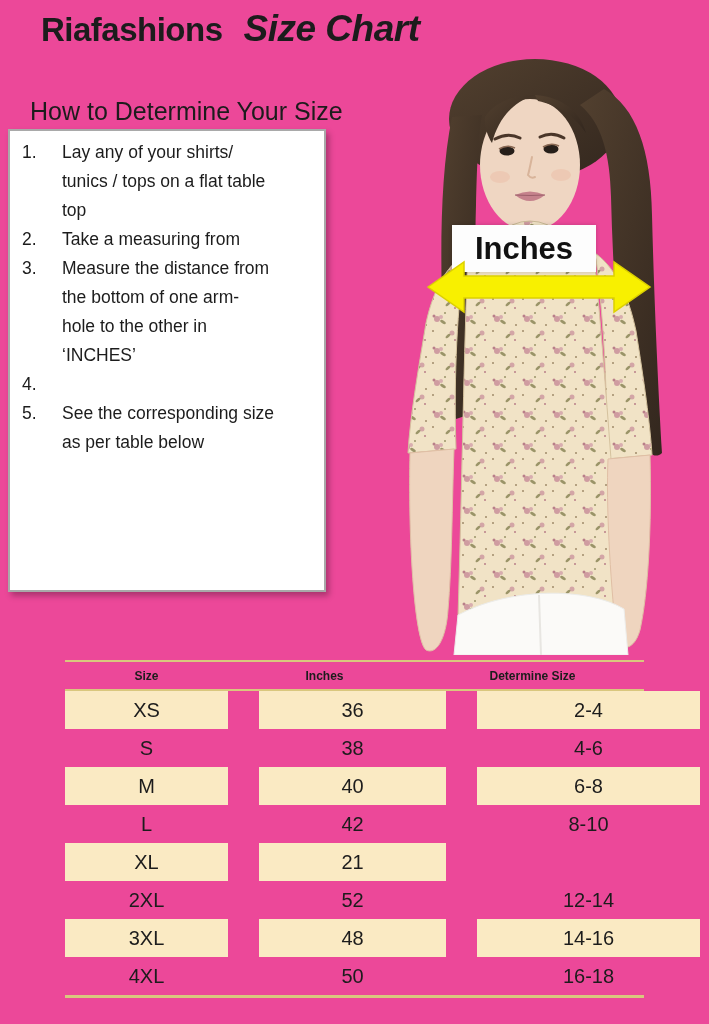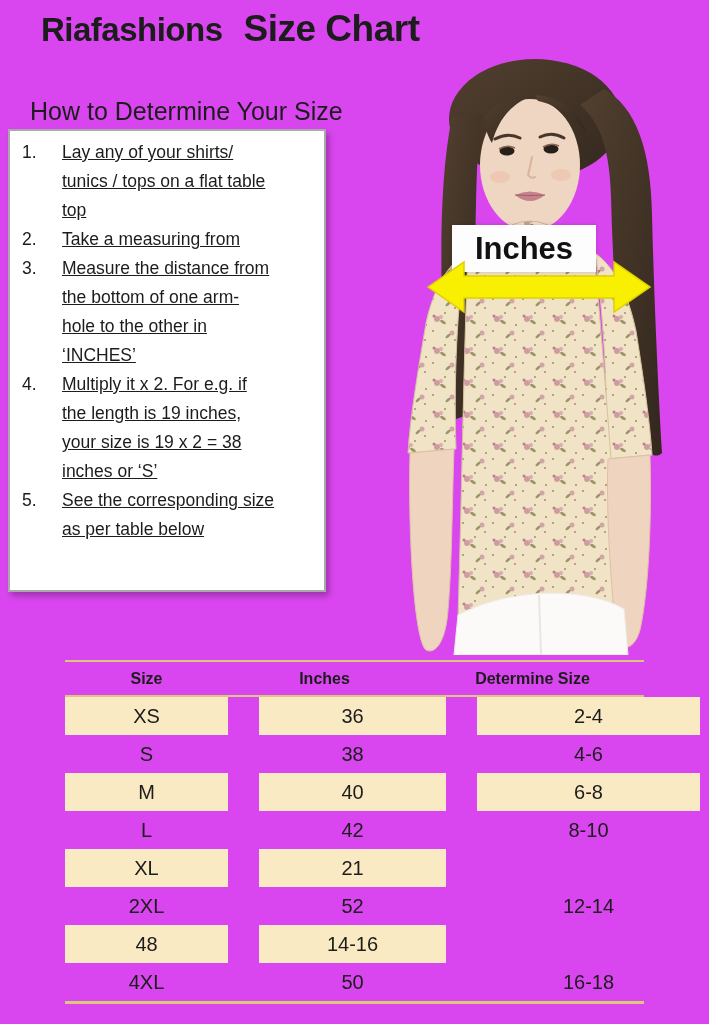--- a/index.html
+++ b/index.html
@@ -1,50 +1,50 @@
 <!DOCTYPE html>
 <html><head>
 <meta charset="utf-8">
 <style>
   html,body{margin:0;padding:0;background:#ffffff;}
   .page{
-    position:relative;width:709px;height:1024px;background:#d946ef;overflow:hidden;
+    position:relative;width:709px;height:1024px;background:#ec4899;overflow:hidden;
     font-family:"Liberation Sans",sans-serif;color:#1c1c1c;
   }
   
   .title-row{position:absolute;left:41px;top:8px;display:flex;align-items:baseline;gap:21px;}
   .brand{font-size:33px;font-weight:bold;letter-spacing:-0.5px;}
-  .main-title{font-size:37px;font-weight:bold;letter-spacing:-0.5px;}
+  .main-title{font-size:37px;font-weight:bold;letter-spacing:-0.5px;font-style:italic;}
   .subtitle{position:absolute;left:30px;top:97px;font-size:25px;}
   
   .instructions{
     position:absolute;left:8px;top:129px;width:318px;height:463px;box-sizing:border-box;
     background:#fff;border:2px solid #a9a9a9;box-shadow:3px 4px 6px rgba(0,0,0,0.28);
     padding:7px 4px 0 12px;
   }
   .instr-item{display:grid;grid-template-columns:40px 1fr;font-size:17.5px;line-height:29px;}
-  .instr-text{white-space:pre-line;text-decoration:underline;}
+  .instr-text{white-space:pre-line;}
   
   .photo{position:absolute;left:340px;top:55px;width:369px;height:600px;}
   .photo svg.model{position:absolute;left:0;top:0;}
   .measure-label{
     position:absolute;left:112px;top:170px;width:144px;height:47px;background:#fdfdfd;
     display:flex;align-items:center;justify-content:center;
     font-size:31px;font-weight:bold;color:#111;box-shadow:0 0 4px rgba(0,0,0,0.18);
   }
   .measure-arrow{position:absolute;left:80px;top:200px;}
   
   .size-table{position:absolute;left:65px;top:660px;width:579px;}
   .gold-line{height:2px;background:#d9c77e;}
   .gold-line.bottom{height:3px;}
   .t-header,.t-row{
     display:grid;grid-template-columns:163px 187px 223px;column-gap:3px;
     text-align:center;align-items:center;
   }
-  .t-header{height:33px;font-size:16px;font-weight:bold;}
+  .t-header{height:27px;font-size:12px;font-weight:bold;}
   .t-row{height:38px;font-size:20px;gap:31px;}
   .t-row .cell{height:100%;display:flex;align-items:center;justify-content:center;}
   .t-row.shaded .cell{background:#faeac3;}
 </style>
 </head>
 <body>
 
 <div class="page">
 
   <div class="title-row">
@@ -66,24 +66,20 @@
     </div>
     <div class="instr-item">
       <span class="instr-num">3.</span>
       <span class="instr-text">Measure the distance from
 the bottom of one arm-
 hole to the other in
 ‘INCHES’</span>
     </div>
     <div class="instr-item">
       <span class="instr-num">4.</span>
-      <span class="instr-text">Multiply it x 2. For e.g. if
-the length is 19 inches,
-your size is 19 x 2 = 38
-inches or ‘S’</span>
     </div>
     <div class="instr-item">
       <span class="instr-num">5.</span>
       <span class="instr-text">See the corresponding size
 as per table below</span>
     </div>
   </div>
 
   <div class="photo">
     <svg class="model" width="369" height="600" viewBox="0 0 369 600">
@@ -191,20 +187,21 @@
     <div class="t-row shaded">
       <span class="cell">XL</span>
       <span class="cell">21</span>
     </div>
     <div class="t-row">
       <span class="cell">2XL</span>
       <span class="cell">52</span>
       <span class="cell">12-14</span>
     </div>
     <div class="t-row shaded">
+      <span class="cell">3XL</span>
       <span class="cell">48</span>
       <span class="cell">14-16</span>
     </div>
     <div class="t-row">
       <span class="cell">4XL</span>
       <span class="cell">50</span>
       <span class="cell">16-18</span>
     </div>
     <div class="gold-line bottom"></div>
   </div>

